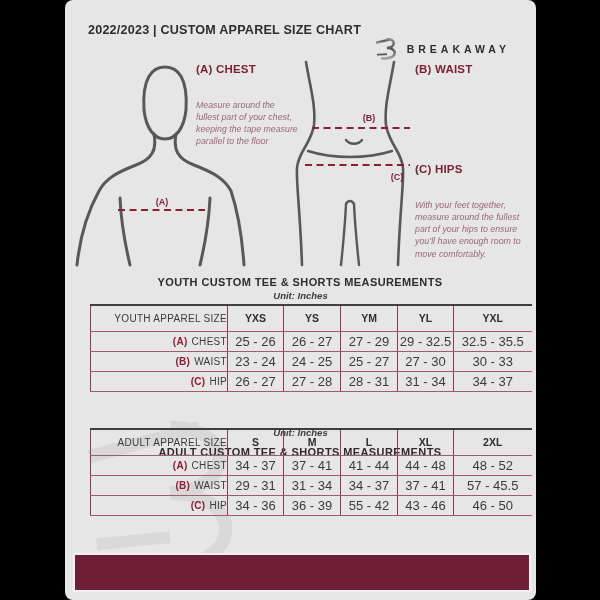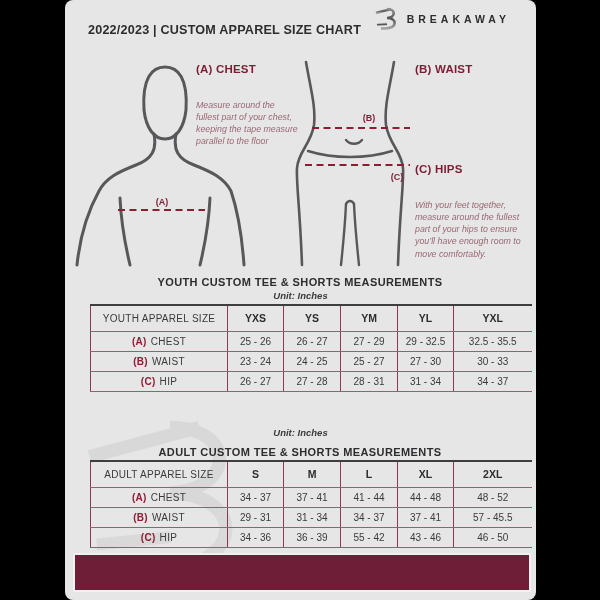--- a/index.html
+++ b/index.html
@@ -6,21 +6,21 @@
   html,body { width:600px; height:600px; background:#000; overflow:hidden;
               font-family:"Liberation Sans", sans-serif; }
   .stage { position:relative; width:600px; height:600px; background:#000; }
   .page  { position:absolute; left:65px; top:0; width:471px; height:600px;
            background:#e6e6e6; overflow:hidden;border-radius:8px; }
 
   
   .doc-title { position:absolute; left:23px; top:22px; font-size:13px; font-weight:700;
                letter-spacing:0.2px; color:#2d2d2f; transform:scaleX(0.97);
                transform-origin:left center; white-space:nowrap; }
-  .brand { position:absolute; top:5px; right:26px; display:flex; align-items:center; gap:8px; }
+  .brand { position:absolute; top:35px; right:26px; display:flex; align-items:center; gap:8px; }
   .brand-name { font-size:10.5px; font-weight:700; letter-spacing:4px; color:#2d2d2f; }
 
   
   .fig { position:absolute; }
   .fig-torso { left:3px;  top:58px; }
   .fig-lower { left:220px; top:58px; }
   .outline { fill:none; stroke:#58585a; stroke-linecap:round; }
   .dash { stroke:#8e1d34; stroke-width:2.2; stroke-dasharray:7 4.5; fill:none; }
   .marker { font:700 9px "Liberation Sans", sans-serif; fill:#7c1d35; text-anchor:middle; }
 
@@ -35,30 +35,30 @@
   .tbl-title { position:absolute; left:0; width:470px; text-align:center; font-weight:700;
                font-size:11px; letter-spacing:0.4px; color:#2d2d2f; }
   .tbl-unit  { position:absolute; left:0; width:471px; text-align:center; font-style:italic;
                font-weight:600; font-size:9.5px; color:#3c3c3e; }
   .t-youth-title { top:276px; } .t-youth-unit { top:290px; }
   .t-adult-title { top:413px;margin-top:33px; } .t-adult-unit { top:427px; }
 
   .size-table { position:absolute; left:25px; width:441px; border-collapse:collapse;
                 table-layout:fixed; border-top:2px solid #3e3e40;
                 border-left:1.5px solid #8c3850; border-bottom:1.5px solid #a45a6e; }
-  .youth { top:304px; } .adult { top:460px; }
+  .youth { top:304px; } .adult { top:428px; }
   .size-table col.c0 { width:137px; } .size-table col.c1 { width:56px; }
   .size-table col.c1b { width:57px; } .size-table col.c2 { width:78px; }
   .size-table th, .size-table td { border-right:1.5px solid #8c3850;
                 border-bottom:1.5px solid #a45a6e; text-align:center;
-                font-size:10px; color:#3a3a3c; padding:0; }
+                font-size:13px; color:#3a3a3c; padding:0; }
   .size-table th:last-child, .size-table td:last-child { border-right:none; }
   .size-table thead th { height:26px; font-weight:700; font-size:10.5px; color:#2d2d2f; }
   .size-table tbody td { height:20px; }
-  .size-table .lbl { text-align:center; padding-left:0; font-size:10px;
+  .size-table .lbl { text-align:right; padding-left:0; font-size:10px;
                      letter-spacing:0.3px; color:#3a3a3c; font-weight:400; }
   .size-table thead .lbl { font-weight:400; font-size:10px; }
   .key { color:#8e1d34; font-weight:700; }
   .rowname { margin-left:4px; }
 
   
   .footer-bar { position:absolute; left:8px; top:553px; width:458px; height:39px;
                 background:#6e1e37; border:2px solid #f1f1f2; }
   .watermark { position:absolute; left:10px; top:398px; opacity:0.055; }
 </style>

